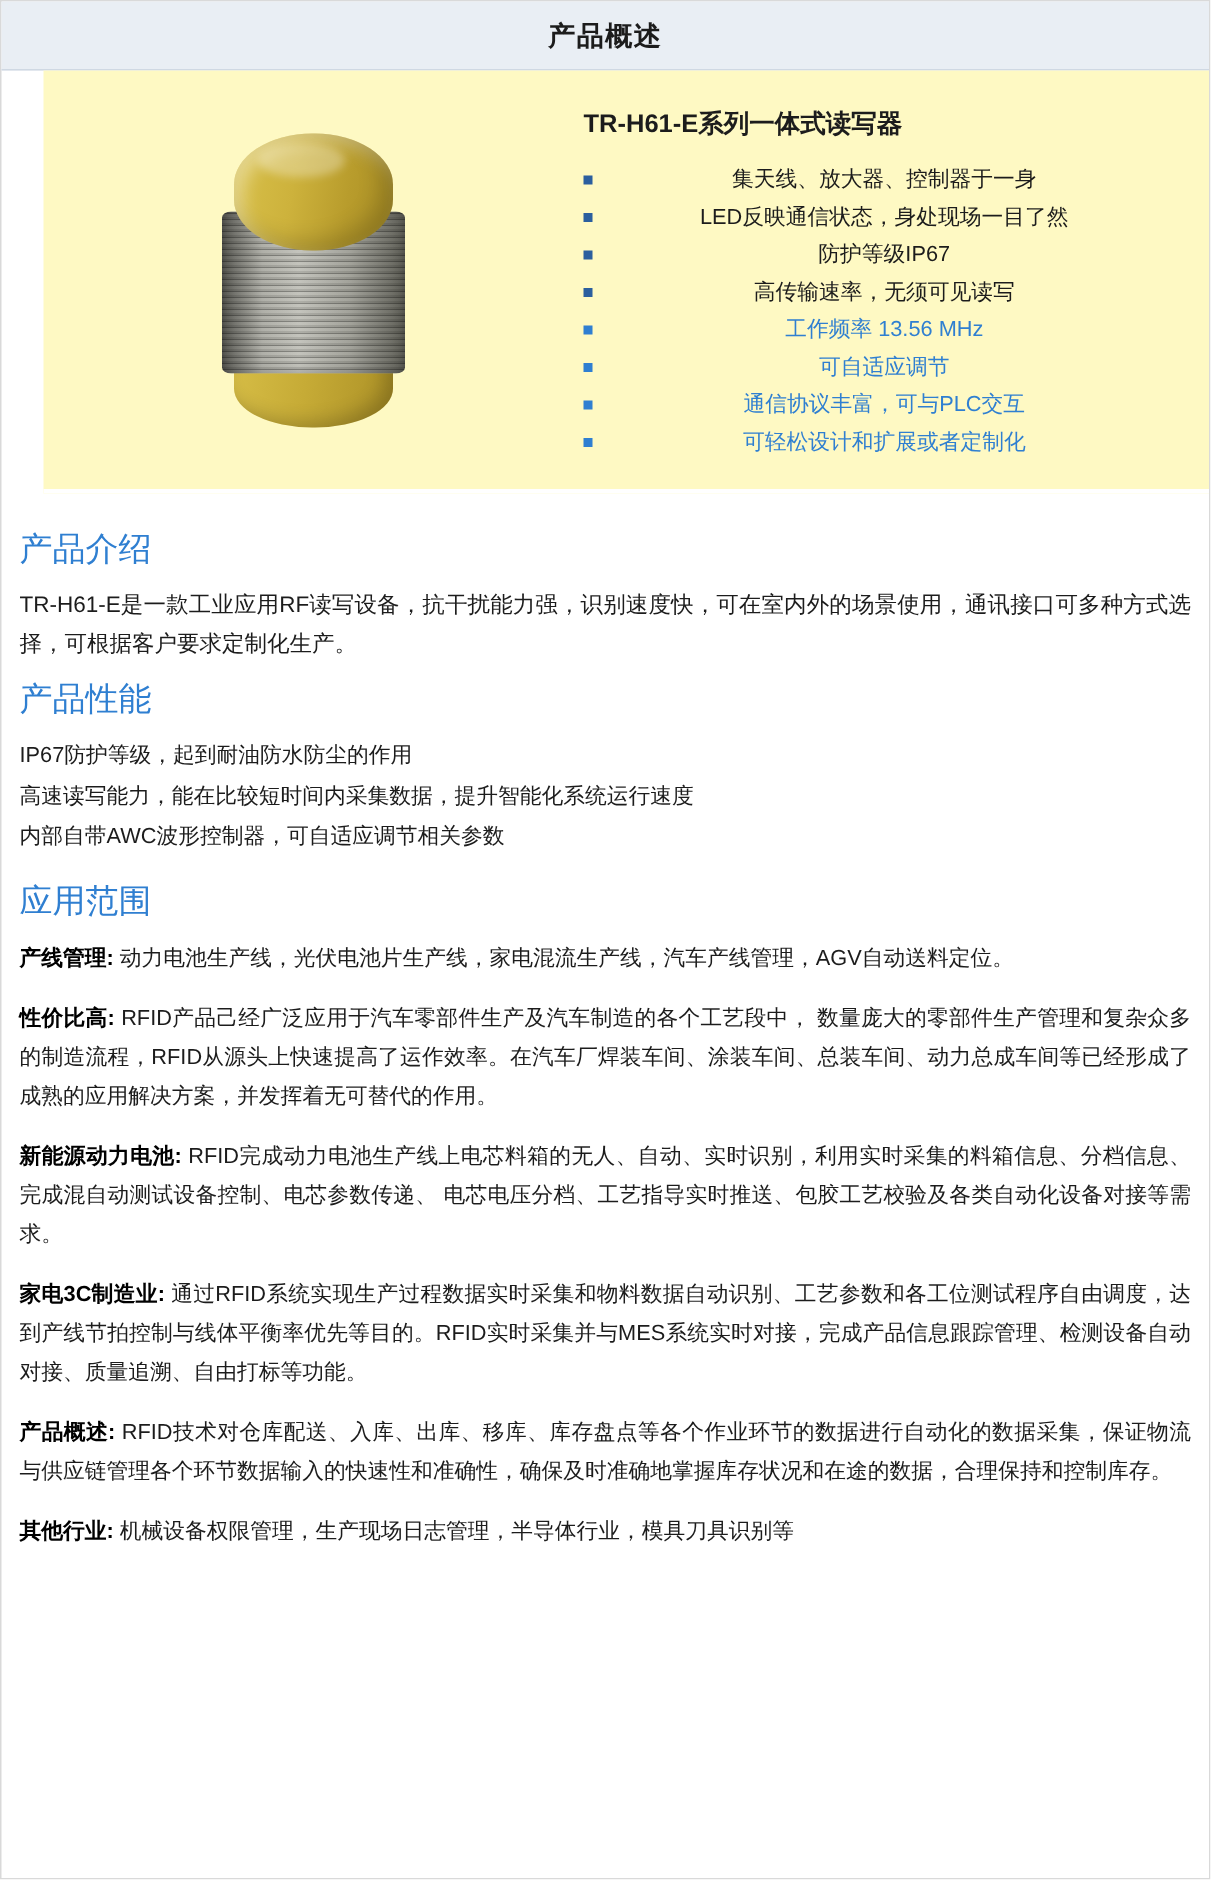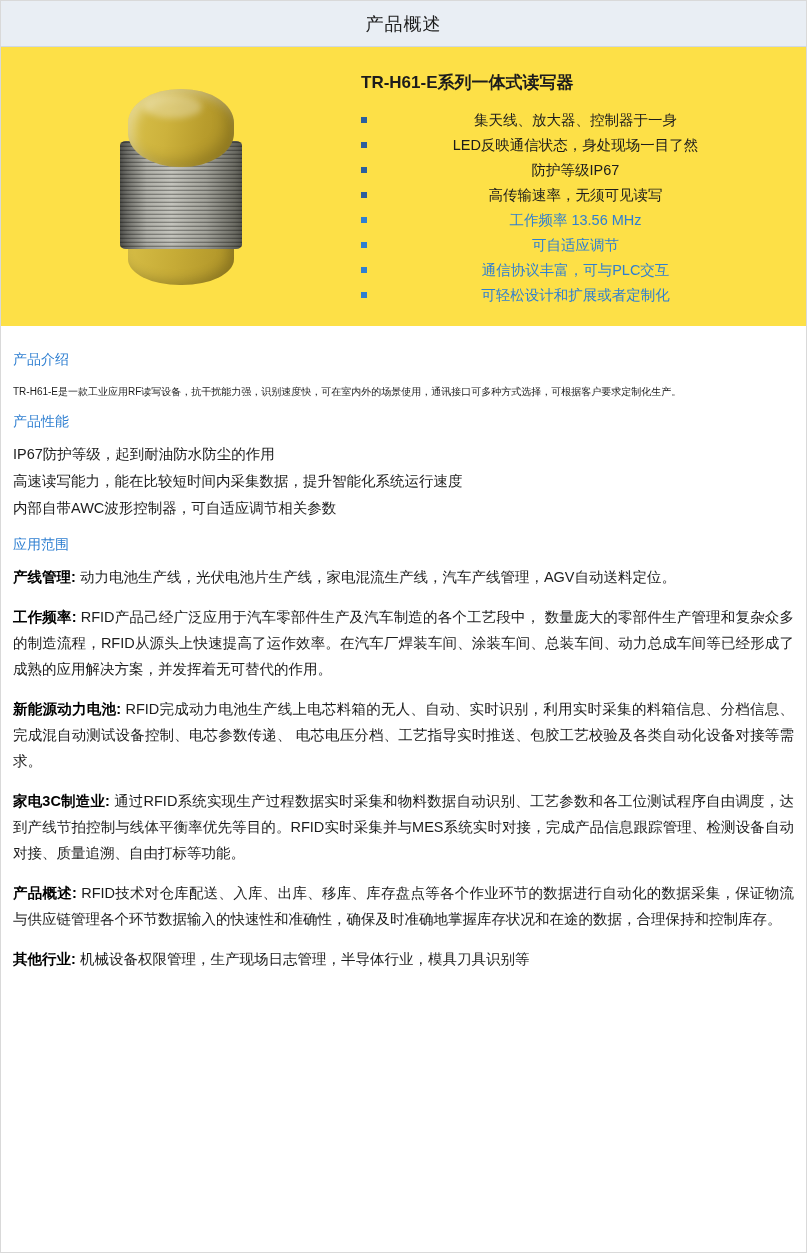--- a/index.html
+++ b/index.html
@@ -26,31 +26,32 @@
   .header-band {
     background: #e9eef4;
     border-bottom: 1px solid #cfd8e3;
     height: 46px;
     display: flex;
     align-items: center;
     justify-content: center;
   }
   .header-title {
     font-size: 18px;
-    font-weight: normal;
+    font-weight: bold;
     color: #1c1c1c;
     letter-spacing: 1px;
     text-align: center;
   }
   
   .overview {
-    background: #fde047;
+    background: #fef9c3;
     padding: 10px 0 18px 0;
     display: flex;
     border-bottom: 3px solid #ffffff;
+    margin-left: 28px;
   }
   .product-image-wrap {
     width: 360px;
     display: flex;
     align-items: flex-start;
     justify-content: center;
     padding-top: 26px;
   }
   
   .reader {
@@ -122,27 +123,27 @@
   .feat-list li .bullet {
     position: absolute;
     left: 0; top: 9px;
     width: 6px; height: 6px;
     background: #2b5f9e;
   }
   .feat-list li.blue .bullet { background: #2f7fd1; }
   
   .content { padding: 14px 12px 26px 12px; }
   .sec-title {
-    font-size: 14px;
+    font-size: 22px;
     color: #2f7fd1;
     margin: 8px 0 10px 0;
     font-weight: normal;
   }
   .para {
-    font-size: 10px;
+    font-size: 15px;
     line-height: 26px;
     color: #1c1c1c;
     margin: 0 0 4px 0;
     text-align: justify;
   }
   .perf-line {
     font-size: 14.5px;
     line-height: 27px;
     color: #1c1c1c;
   }
@@ -203,21 +204,21 @@
 
     <div class="spacer-sm"></div>
 
     <h3 class="sec-title">应用范围</h3>
 
     <div class="app-block">
       <span class="lbl">产线管理:</span>
       <span>动力电池生产线，光伏电池片生产线，家电混流生产线，汽车产线管理，AGV自动送料定位。</span>
     </div>
     <div class="app-block">
-      <span class="lbl">工作频率:</span>
+      <span class="lbl">性价比高:</span>
       <span>RFID产品己经广泛应用于汽车零部件生产及汽车制造的各个工艺段中， 数量庞大的零部件生产管理和复杂众多的制造流程，RFID从源头上快速提高了运作效率。在汽车厂焊装车间、涂装车间、总装车间、动力总成车间等已经形成了成熟的应用解决方案，并发挥着无可替代的作用。</span>
     </div>
     <div class="app-block">
       <span class="lbl">新能源动力电池:</span>
       <span>RFID完成动力电池生产线上电芯料箱的无人、自动、实时识别，利用实时采集的料箱信息、分档信息、完成混自动测试设备控制、电芯参数传递、 电芯电压分档、工艺指导实时推送、包胶工艺校验及各类自动化设备对接等需求。</span>
     </div>
     <div class="app-block">
       <span class="lbl">家电3C制造业:</span>
       <span>通过RFID系统实现生产过程数据实时采集和物料数据自动识别、工艺参数和各工位测试程序自由调度，达到产线节拍控制与线体平衡率优先等目的。RFID实时采集并与MES系统实时对接，完成产品信息跟踪管理、检测设备自动对接、质量追溯、自由打标等功能。</span>
     </div>

